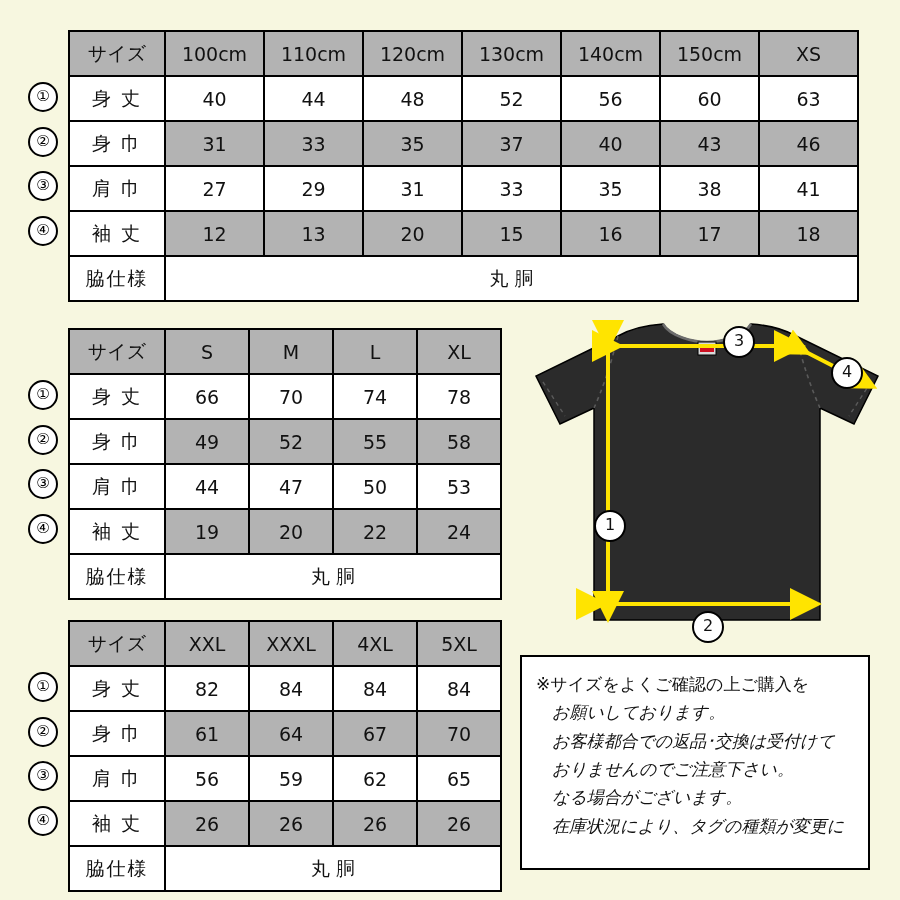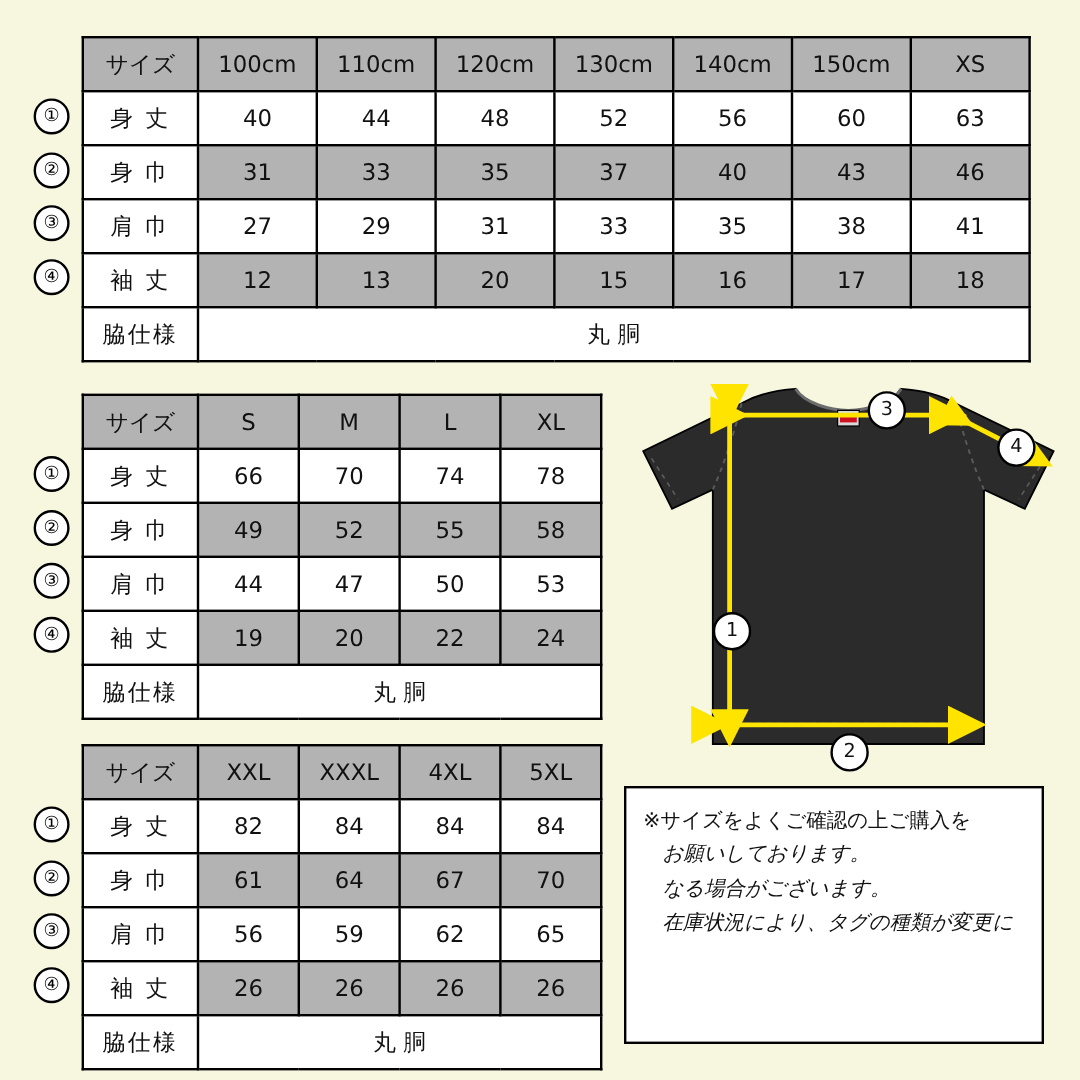--- a/index.html
+++ b/index.html
@@ -365,17 +365,19 @@
 
     <span class="callout" style="left:203px; top:6px;">3</span>
     <span class="callout" style="left:311px; top:37px;">4</span>
     <span class="callout" style="left:74px;  top:190px;">1</span>
     <span class="callout" style="left:172px; top:291px;">2</span>
   </div>
 
   <div id="notice">
     <p>※サイズをよくご確認の上ご購入を</p>
     <p class="indent">お願いしております。</p>
+    <p class="indent">お客様都合での返品･交換は受付けて</p>
+    <p class="indent">おりませんのでご注意下さい。</p>
     <p class="indent">なる場合がございます。</p>
     <p class="indent">在庫状況により、タグの種類が変更に</p>
   </div>
 
 </div>
 
 </body></html>

